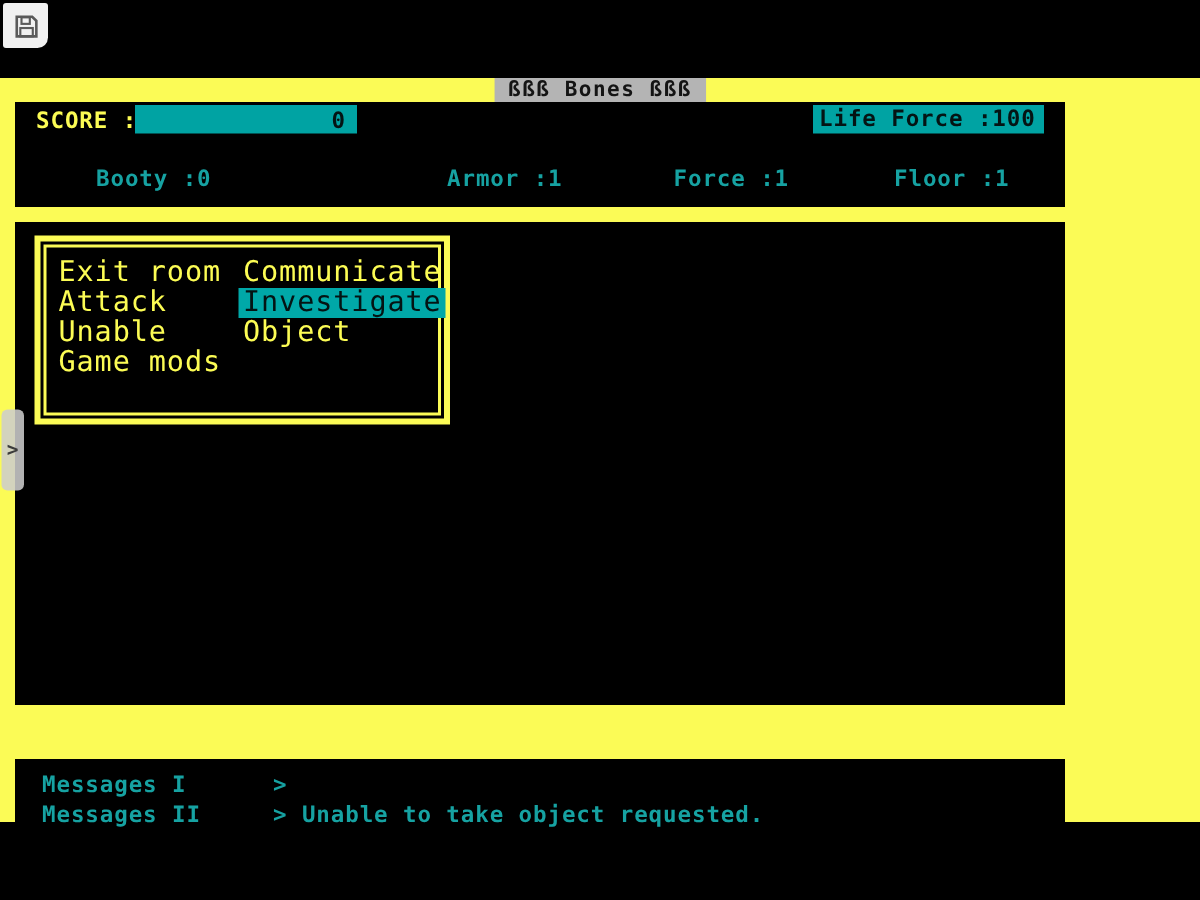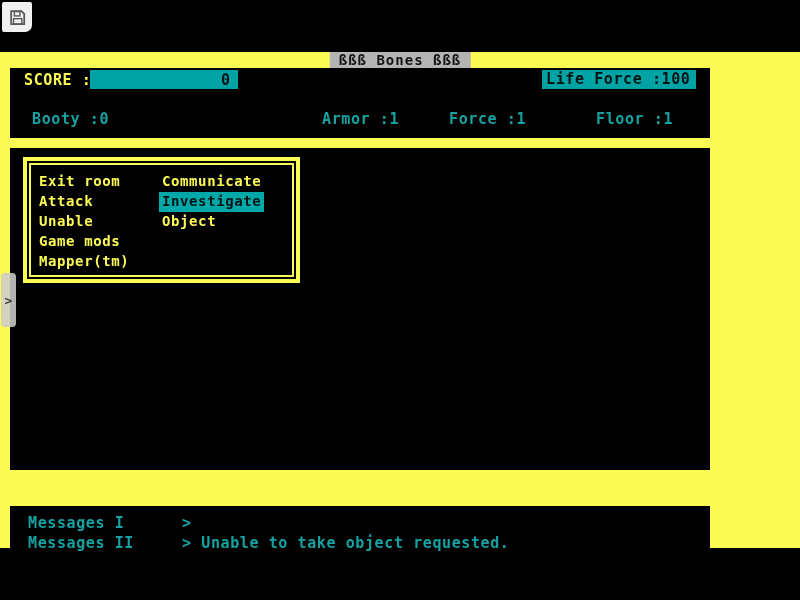--- a/index.html
+++ b/index.html
@@ -64,42 +64,42 @@
     font-size: 15px; font-weight: bold; letter-spacing: 0.6px;
     padding-left: 4px; box-sizing: border-box;
     white-space: pre;
     margin-left: 44px;
   }
   .stat {
     position: absolute; top: 42px;
     color: #16A2A2; font-size: 15px; font-weight: bold; letter-spacing: 0.6px;
     white-space: pre;
   }
-  .stat-0 { left: 22px; }
-  .stat-1 { left: 288px; margin-left: 24px; }
+  .stat-0 { left: 54px; }
+  .stat-1 { left: 288px; }
   .stat-2 { left: 439px; }
   .stat-3 { left: 586px; }
 
   
   .menu-box {
     position: absolute; left: 13px; top: 9px;
     width: 277px; height: 126px;
     border: 4px solid #FBFB56;
     box-sizing: border-box;
   }
   .menu-inner {
     position: absolute; inset: 2px;
     border: 2px solid #FBFB56;
   }
   .menu-col { position: absolute; top: 7px; }
   .menu-col-left  { left: 8px; }
   .menu-col-right { left: 131px; }
   .menu-item {
     height: 20px; line-height: 19px;
-    color: #FCFC54; font-size: 14px; font-weight: bold; letter-spacing: 0.6px;
+    color: #FCFC54; font-size: 19px; font-weight: normal; letter-spacing: 0.6px;
     white-space: pre; cursor: pointer;
   }
   .menu-item.selected {
     background: #00A8A8; color: #041414;
     padding: 0 3px; margin-left: -3px;
   }
 
   
   .msg-row { position: absolute; height: 18px; }
   .msg-row-0 { top: 8px; }
@@ -158,21 +158,20 @@
     </div>
 
     <div class="panel panel-room">
       <div class="menu-box">
         <div class="menu-inner">
           <div class="menu-col menu-col-left">
             <div class="menu-item">Exit room</div>
             <div class="menu-item">Attack</div>
             <div class="menu-item">Unable</div>
             <div class="menu-item">Game mods</div>
-            <div class="menu-item">Mapper(tm)</div>
           </div>
           <div class="menu-col menu-col-right">
             <div class="menu-item">Communicate</div>
             <div class="menu-item selected">Investigate</div>
             <div class="menu-item">Object</div>
           </div>
         </div>
       </div>
     </div>
 

